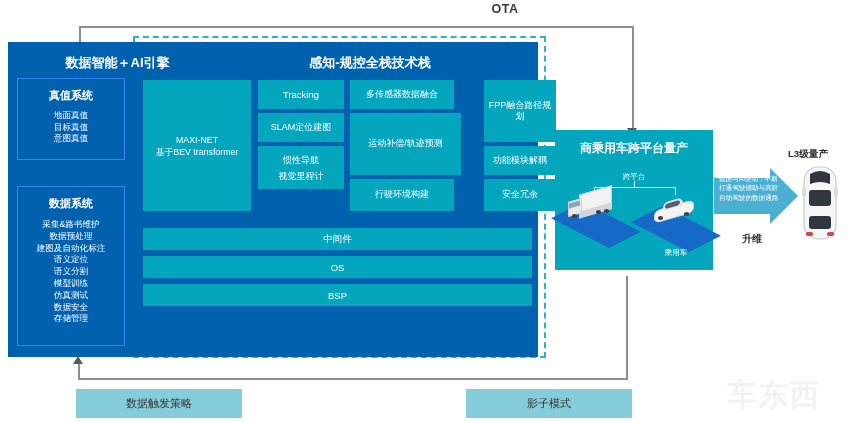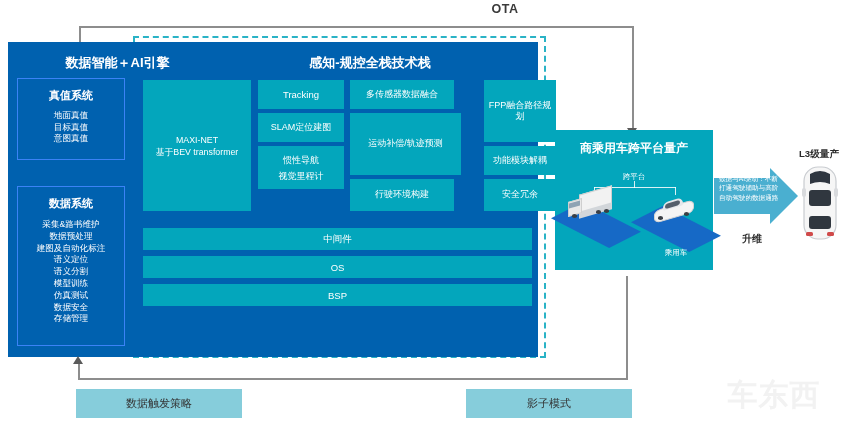--- a/index.html
+++ b/index.html
@@ -158,21 +158,21 @@
     left:719px;top:174px;width:60px;
     color:#ffffff;font-size:6.6px;line-height:9.4px;
   }
   .up-cap{
     left:722px;top:232px;width:60px;text-align:center;
     font-size:10px;font-weight:bold;color:#2b2b2b;
   }
 
   
   .l3-label{
-    left:788px;top:148px;width:62px;text-align:center;
+    left:788px;top:148px;width:62px;text-align:left;
     font-size:9.6px;font-weight:bold;color:#2b2b2b;
   }
   .l3car{left:800px;top:164px;width:40px;height:78px;}
 
   
   .fb-line{background:#8d8d8d;}
   .fb-h{left:78px;top:378px;width:550px;height:1.6px;}
   .fb-vl{left:78px;top:362px;width:1.6px;height:17px;}
   .fb-vr{left:626.4px;top:276px;width:1.6px;height:103px;}
   .fb-arrow{

